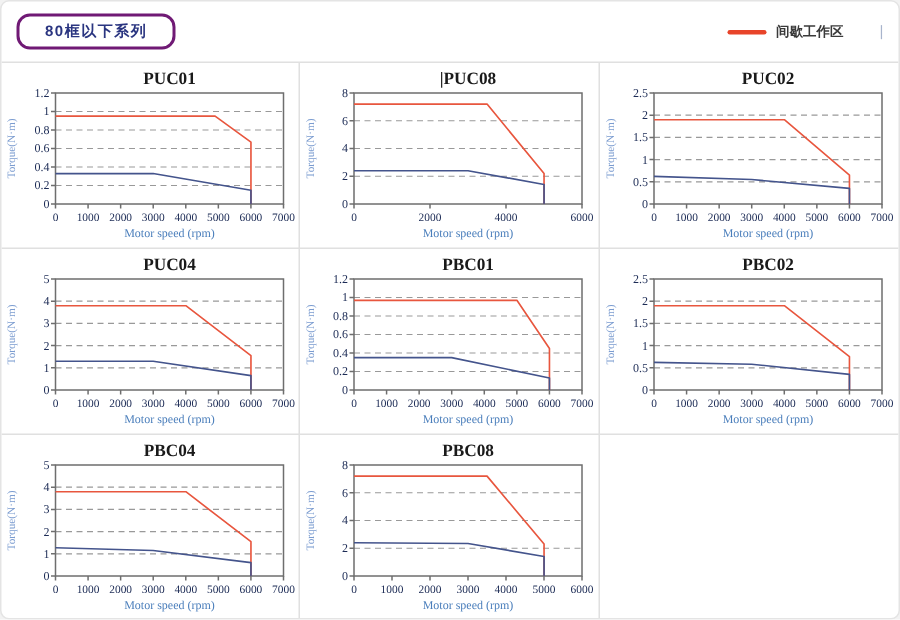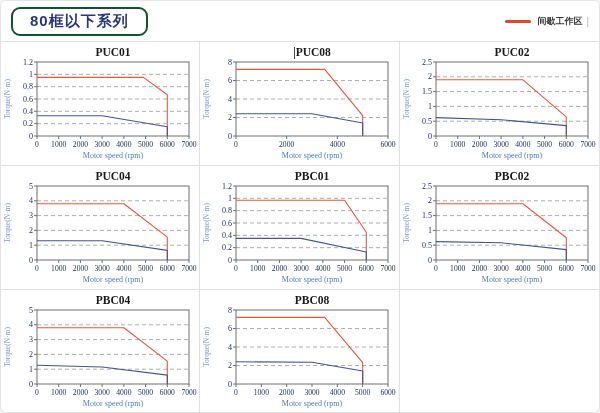--- a/index.html
+++ b/index.html
@@ -15,30 +15,30 @@
     border-radius:6px;
     overflow:hidden;
     display:flex; flex-direction:column;
   }
   .header {
     height:40px; flex:0 0 40px;
     display:flex; align-items:center; justify-content:space-between;
     padding:0 10px;
   }
   .badge {
-    border:2px solid #14532d;
+    border:2px solid #701a75;
     border-radius:9px;
     color:#2a3580;
     font-weight:bold;
-    font-size:15px;
+    font-size:10px;
     padding:3px 17px;
     letter-spacing:1px;
     background:#fff;
   }
-  .legend { display:flex; align-items:center; gap:4px; font-size:9px; font-weight:bold; color:#3a3a3a; }
+  .legend { display:flex; align-items:center; gap:24px; font-size:9px; font-weight:bold; color:#3a3a3a; }
   .legend-item { display:flex; align-items:center; gap:6px; }
   .legend-line { width:26px; height:3px; border-radius:2px; display:inline-block; }
   .legend-sep { color:#a8b4cc; font-weight:normal; font-size:10px; }
   .grid {
     flex:1 1 auto;
     display:grid;
     grid-template-columns:1fr 1fr 1fr;
     grid-template-rows:1fr 1fr 1fr;
     border-top:1px solid #e0e0e0;
   }

